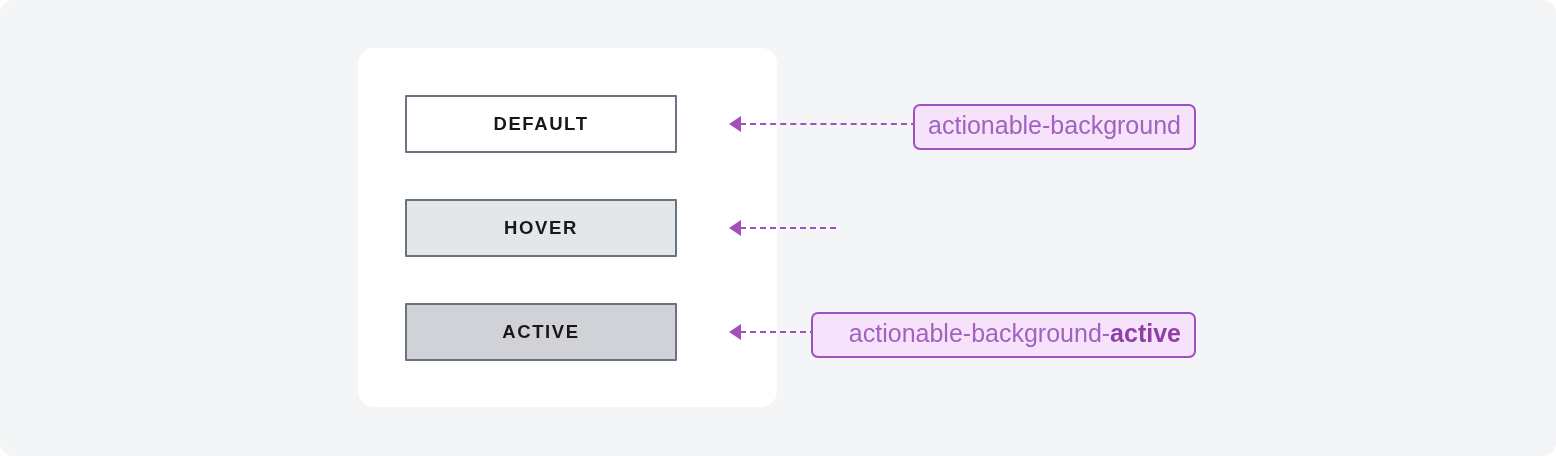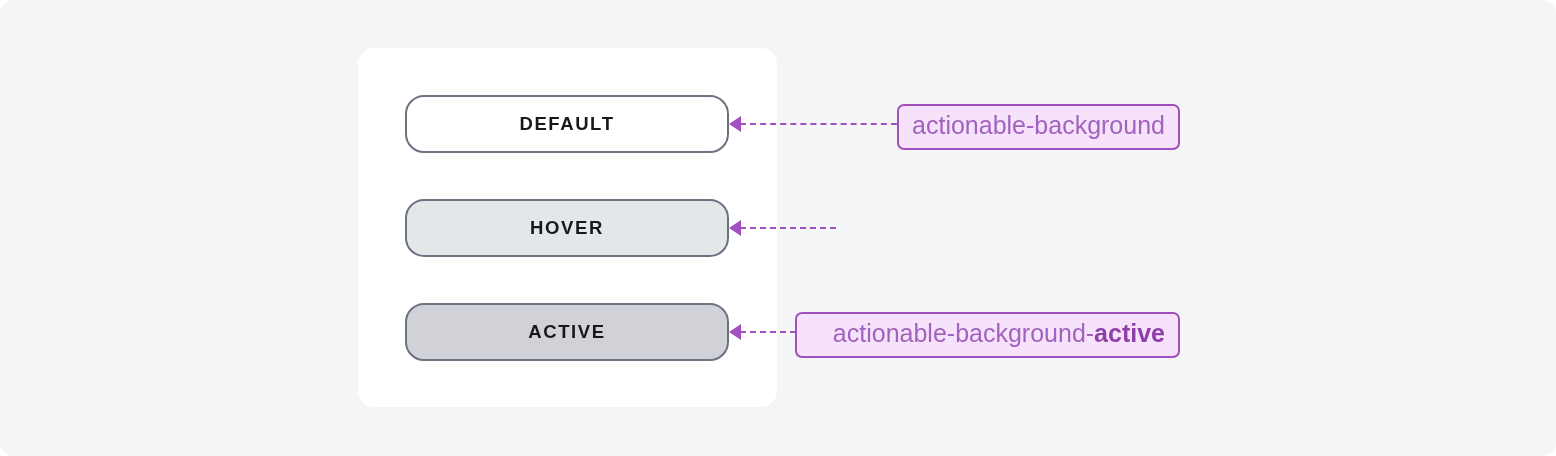--- a/index.html
+++ b/index.html
@@ -32,25 +32,25 @@
     width: 419px;
     height: 359px;
     background: #ffffff;
     border-radius: 16px;
   }
 
   
   .state-button {
     position: absolute;
     left: 405px;
-    width: 324px;
+    width: 272px;
     height: 58px;
     box-sizing: border-box;
     border: 2px solid #6b7280;
-    border-radius: 19px;
+    border-radius: 1px;
     display: flex;
     align-items: center;
     justify-content: center;
   }
   .state-button .btn-label {
     font-size: 18.5px;
     font-weight: bold;
     letter-spacing: 1.6px;
     color: #18181b;
     text-transform: uppercase;
@@ -81,21 +81,21 @@
     border-top: 2.6px dashed #a24fc0;
     margin-left: -1px;
   }
   #conn-default { left: 729px; top: 116px; width: 188px; }
   #conn-hover   { left: 729px; top: 220px; width: 107px; }
   #conn-active  { left: 729px; top: 324px; width: 107px; }
 
   
   .token-chip {
     position: absolute;
-    right: 376px;
+    right: 360px;
     box-sizing: border-box;
     background: #f6e2fa;
     border: 2px solid #a24fc0;
     border-radius: 7px;
     padding: 5px 13px 7px 13px;
     white-space: nowrap;
     line-height: 1.18;
   }
   .token-chip .tok-base {
     font-size: 25px;

